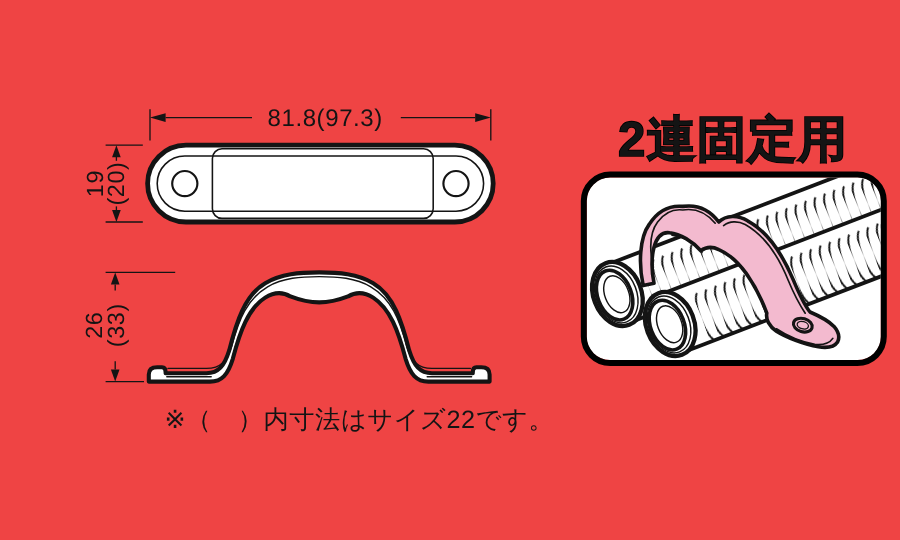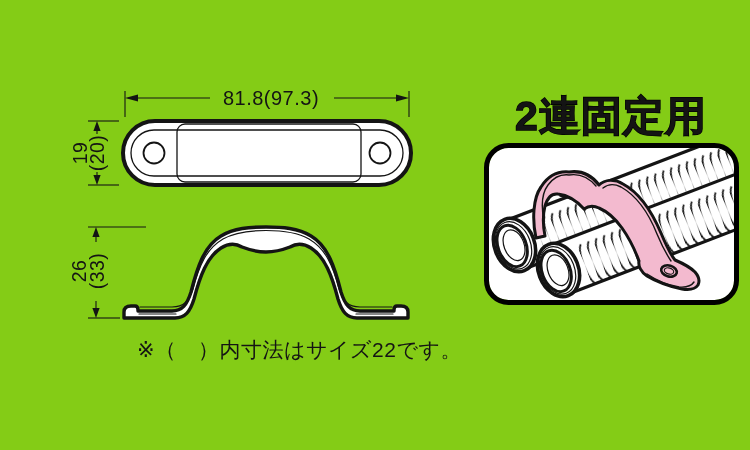--- a/index.html
+++ b/index.html
@@ -1,16 +1,16 @@
 <!DOCTYPE html>
 <html><head>
 <meta charset="utf-8">
 <style>
   html,body{margin:0;padding:0;background:#ffffff;}
-  #stage{position:relative;width:750px;height:450px;background:#84cc16;overflow:hidden;
+  #stage{position:relative;width:750px;height:450px;background:#ef4444;overflow:hidden;
          font-family:"Liberation Sans","DejaVu Sans",sans-serif;}
   svg{display:block;}
   text{font-family:"Liberation Sans","DejaVu Sans",sans-serif;fill:#141414;}
   .dim{font-size:20px;letter-spacing:0.5px;}
   .dim-rot{font-size:19.5px;letter-spacing:0.5px;}
   .footnote-text{font-size:21px;letter-spacing:0.5px;}
   .panel-title-text{font-size:41px;font-weight:bold;letter-spacing:1px;}
 </style>
 </head>
 <body>

